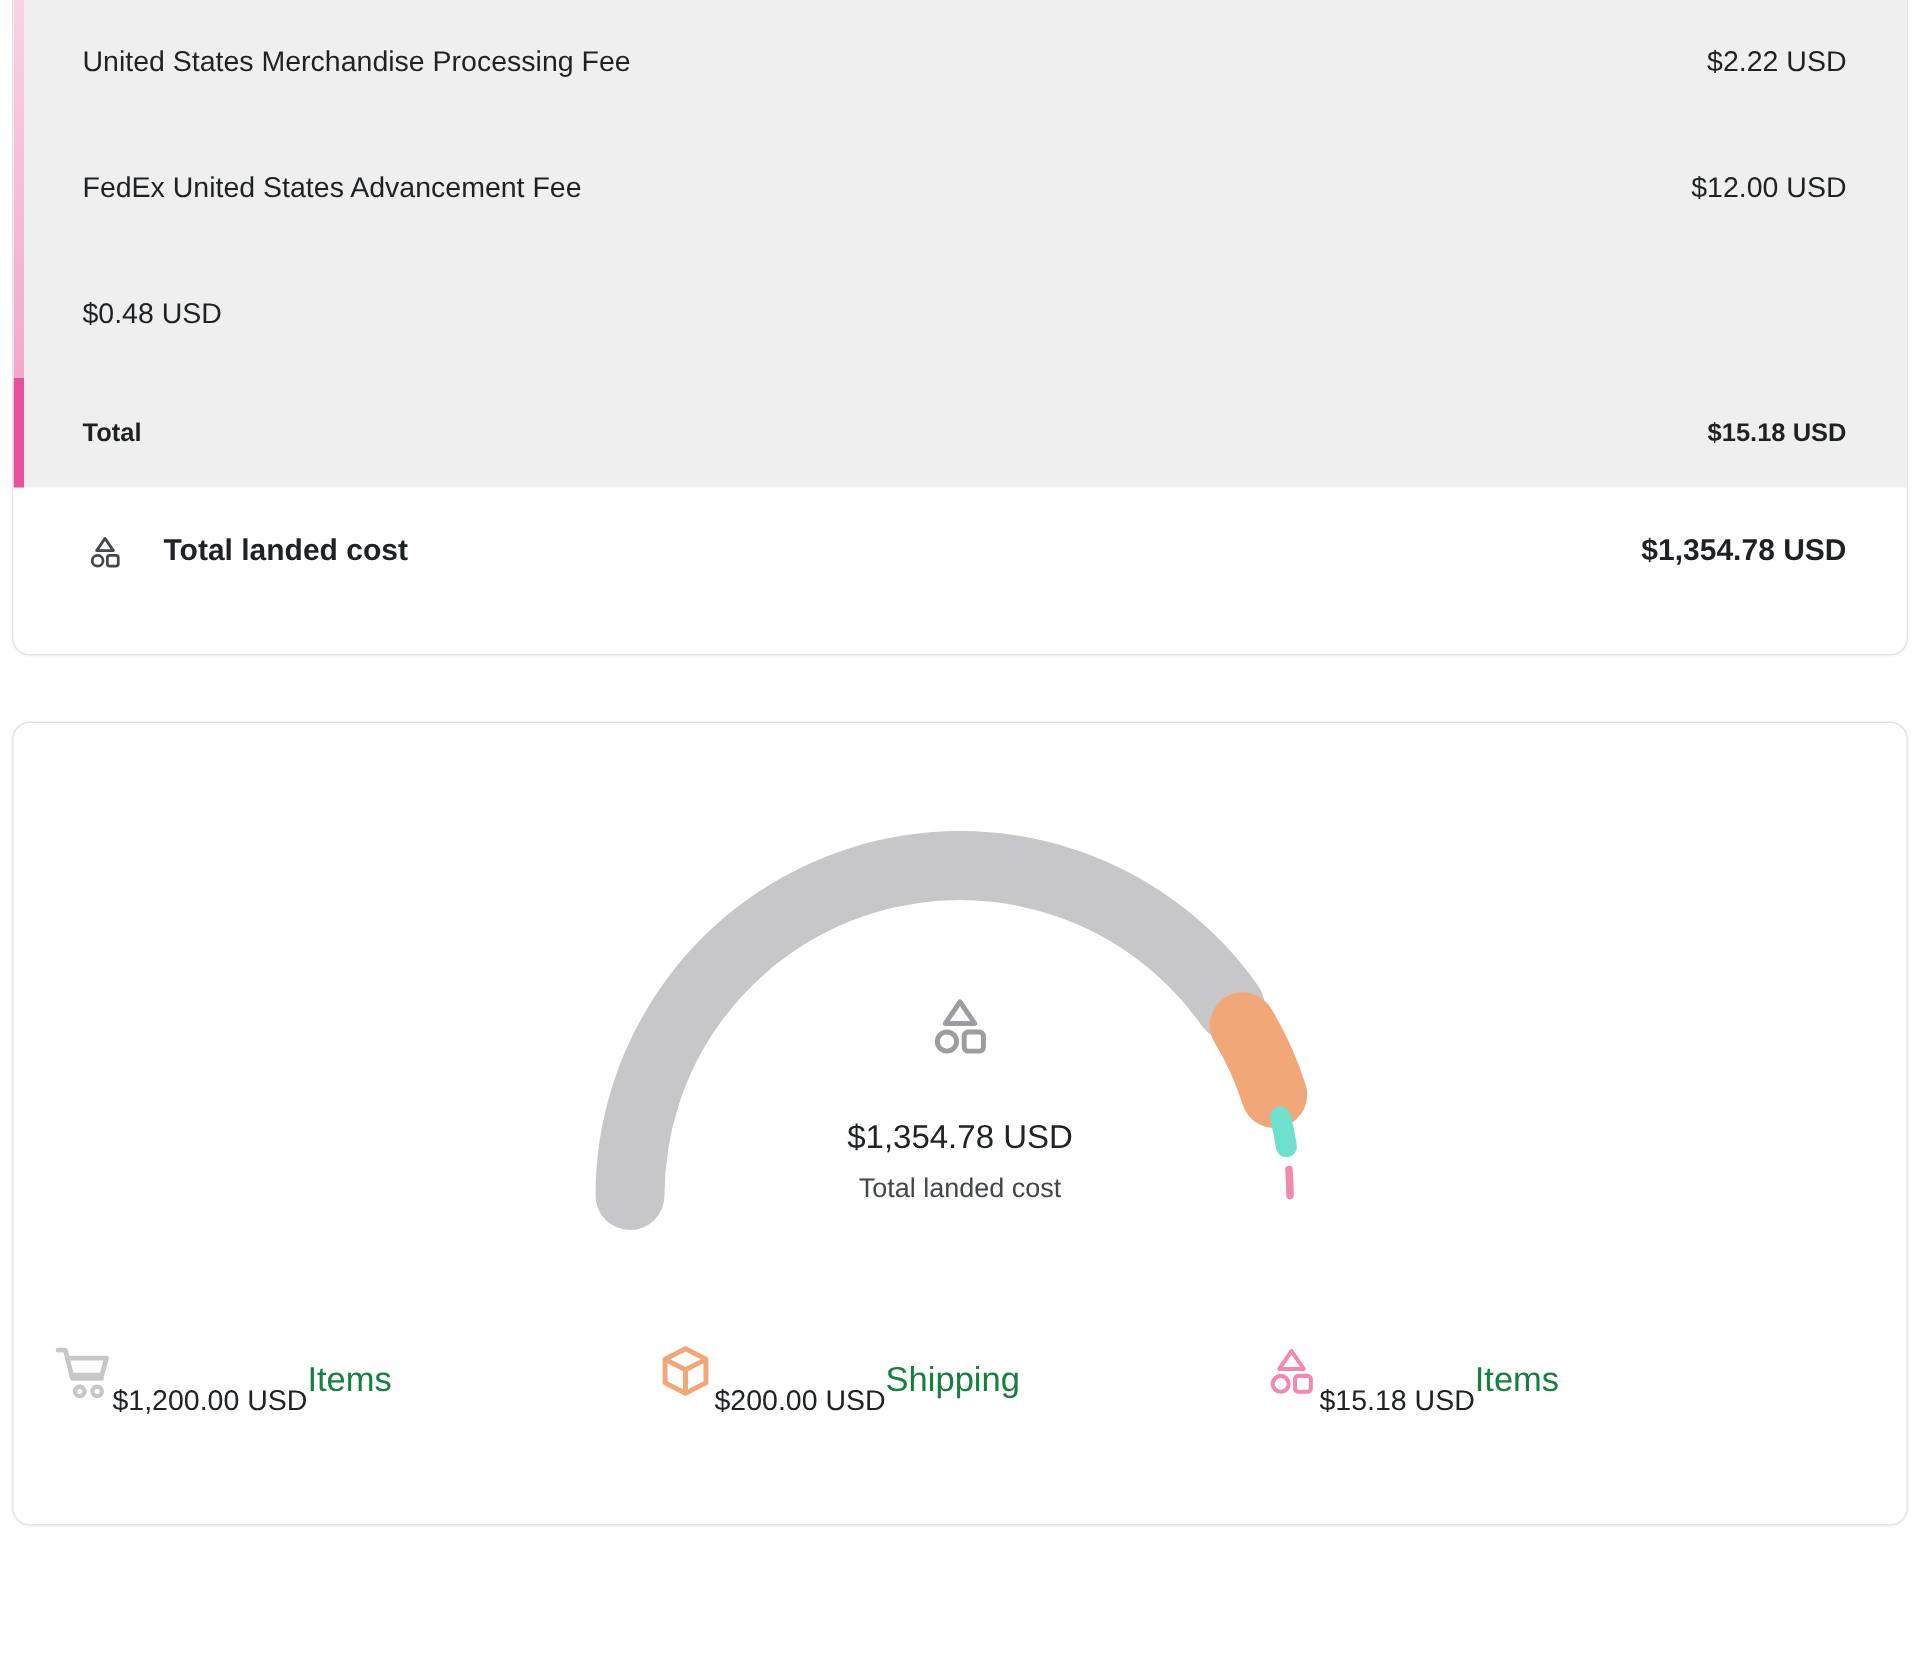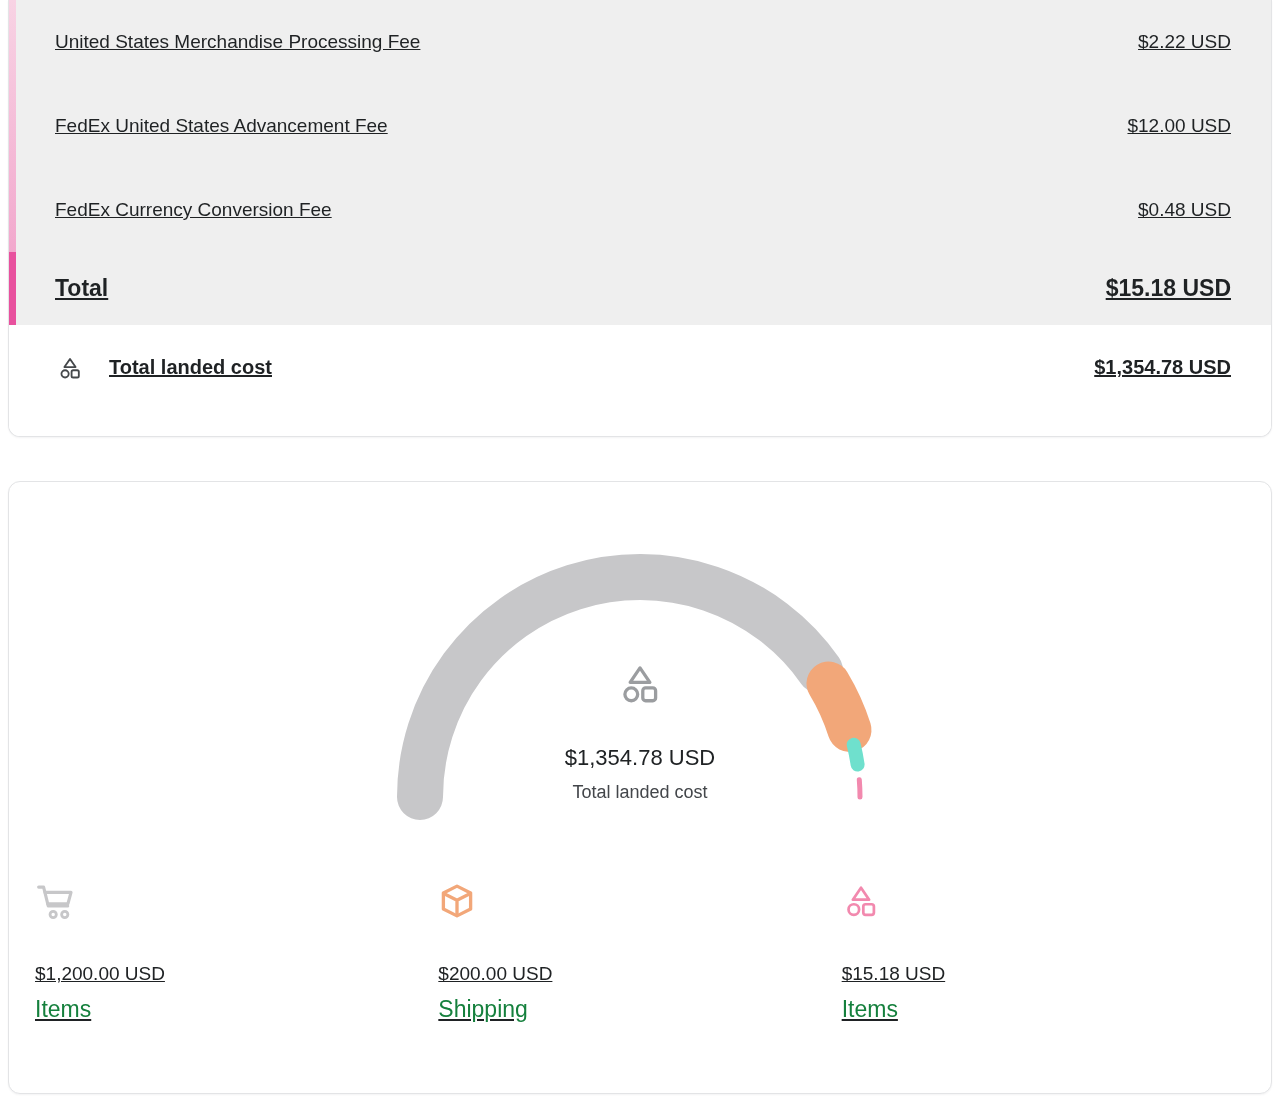--- a/index.html
+++ b/index.html
@@ -3,47 +3,47 @@
 <meta charset="utf-8">
 <style>
   *{box-sizing:border-box;margin:0;padding:0}
   body{
     width:1280px;min-height:1106px;background:#ffffff;color:#1f2224;
     font-family:"Liberation Sans","DejaVu Sans",sans-serif;
     padding-bottom:16px;
   }
   .card{
     margin:0 8px;background:#fff;border:1px solid #e3e4e6;border-radius:12px;
-    box-shadow:0 1px 2px rgba(22,29,37,.05);overflow:hidden;text-decoration:underline;
+    box-shadow:0 1px 2px rgba(22,29,37,.05);overflow:hidden;
   }
   .card--fees{border-top:none;border-top-left-radius:0;border-top-right-radius:0;}
   
   .fees-table{position:relative;background:#efefef;}
   .accent-bar{position:absolute;left:0;top:0;bottom:0;width:7px;display:flex;flex-direction:column;z-index:1;}
   .accent-bar .light{height:252px;background:linear-gradient(180deg,#f8d3e4 0%,#f2a8cd 100%);}
   .accent-bar .strong{flex:1;background:#e8519e;}
   .fee-row{height:84px;display:flex;align-items:center;justify-content:space-between;padding:0 40px 0 46px;font-size:19px;}
-  .fee-row--total{height:73px;font-weight:700;font-size:23px;}
+  .fee-row--total{height:73px;font-weight:700;font-size:17px;}
   
   .landed-row{height:111px;display:flex;align-items:center;padding:0 40px 26px 48px;font-size:20px;font-weight:700;background:#fff;}
   .landed-row .label{margin-left:26px;}
   .landed-row .amount{margin-left:auto;}
   .icon{display:inline-flex;line-height:0;}
   .icon svg{display:block;}
   .icon--landed{color:#45484b;}
   
   .card--gauge{margin-top:44px;padding:49px 0 70px;}
   .gauge-wrap{position:relative;width:520px;margin:0 auto;}
   .gauge-center{position:absolute;left:0;right:0;top:130px;display:flex;flex-direction:column;align-items:center;}
   .gauge-center .g-icon{color:#9b9da0;}
   .gauge-center .g-amount{margin-top:38px;font-size:22px;color:#202325;}
   .gauge-center .g-label{margin-top:11px;font-size:18px;color:#43464a;}
   
   .legend{display:flex;margin-top:46px;padding:0 26px;}
-  .legend-item{flex:1;display:flex;flex-direction:column;align-items:flex-start;text-align:center;}
+  .legend-item{flex:1;display:flex;flex-direction:row;align-items:center;text-align:center;}
   .legend-item .l-icon{height:40px;display:flex;align-items:center;justify-content:center;}
   .legend-item .l-amount{margin-top:42px;font-size:19px;color:#202325;}
   .legend-item .l-label{margin-top:11px;font-size:23px;color:#15803d;}
   .hidden-defs{position:absolute;width:0;height:0;overflow:hidden;}
 </style>
 </head>
 <body>
 
 <svg class="hidden-defs" aria-hidden="true">
   <symbol id="sym-shapes" viewBox="0 0 28 28">
@@ -72,21 +72,20 @@
 
     <div class="fee-row">
       <span>United States Merchandise Processing Fee</span>
       <span>$2.22 USD</span>
     </div>
     <div class="fee-row">
       <span>FedEx United States Advancement Fee</span>
       <span>$12.00 USD</span>
     </div>
     <div class="fee-row">
-      <span>FedEx Currency Conversion Fee</span>
       <span>$0.48 USD</span>
     </div>
     <div class="fee-row fee-row--total">
       <span>Total</span>
       <span>$15.18 USD</span>
     </div>
   </div>
 
   <div class="landed-row">
     <span class="icon icon--landed">

